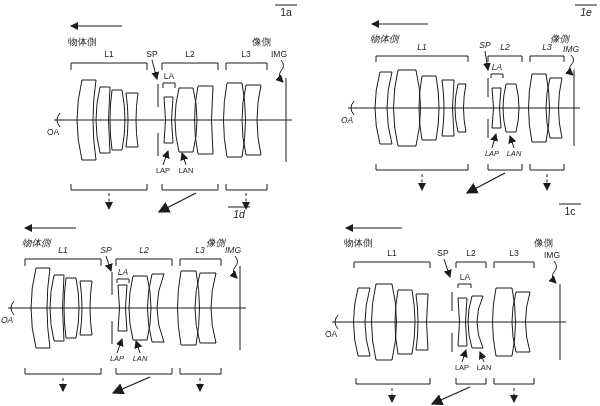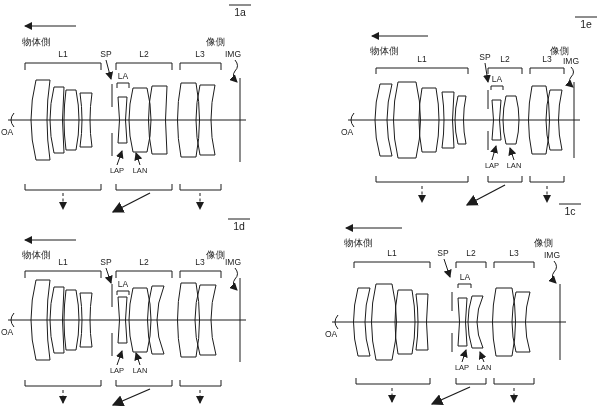--- a/index.html
+++ b/index.html
@@ -15,21 +15,21 @@
   .fig { font-size:10.5px; }
   .st  { stroke:#1c1c1c; fill:none; stroke-width:1; stroke-linecap:butt; }
   .dash { stroke-dasharray:3 2.5; }
   .thick { stroke-width:1.3; }
 </style>
 </head>
 <body>
 
 <div class="stage">
 
-  <div class="panel" style="left:0;top:0;width:310px;height:215px;">
+  <div class="panel" style="left:0;top:0;width:310px;height:215px;padding-left:46px;">
     <svg viewBox="0 0 310 215" width="310" height="215">
       <defs>
         <marker id="ah-a" markerWidth="8" markerHeight="8" refX="7" refY="4" orient="auto">
             <path d="M0 0 L8 4 L0 8 Z" fill="#1c1c1c"></path>
           </marker>
         <marker id="ahb-a" markerWidth="9" markerHeight="9" refX="8" refY="4.5" orient="auto">
             <path d="M0 0 L9 4.5 L0 9 Z" fill="#1c1c1c"></path>
           </marker>
       </defs>
       <line class="st" x1="229" y1="5" x2="251" y2="5"></line>
@@ -83,21 +83,21 @@
 
       <path class="st" d="M25 184 L25 190 L101 190 L101 184"></path>
       <path class="st" d="M116 184 L116 190 L172 190 L172 184"></path>
       <path class="st" d="M180 184 L180 190 L221 190 L221 184"></path>
       <line class="st dash" x1="63" y1="193" x2="63" y2="209" marker-end="url(#ah-a)"></line>
       <line class="st dash" x1="200" y1="193" x2="200" y2="209" marker-end="url(#ah-a)"></line>
       <line class="st thick" x1="150" y1="193" x2="113" y2="212" marker-end="url(#ahb-a)"></line>
     </svg>
   </div>
 
-  <div class="panel" style="left:340px;top:12px;width:260px;height:200px;">
+  <div class="panel" style="left:340px;top:0;width:260px;height:200px;font-style:italic;">
     <svg viewBox="0 0 260 200" width="260" height="200">
       <defs>
         <marker id="ah-e" markerWidth="8" markerHeight="8" refX="7" refY="4" orient="auto">
             <path d="M0 0 L8 4 L0 8 Z" fill="#1c1c1c"></path>
           </marker>
         <marker id="ahb-e" markerWidth="9" markerHeight="9" refX="8" refY="4.5" orient="auto">
             <path d="M0 0 L9 4.5 L0 9 Z" fill="#1c1c1c"></path>
           </marker>
       </defs>
       <line class="st" x1="235" y1="5" x2="257" y2="5"></line>
@@ -151,21 +151,21 @@
 
       <path class="st" d="M36 164 L36 170 L128 170 L128 164"></path>
       <path class="st" d="M148 164 L148 170 L182 170 L182 164"></path>
       <path class="st" d="M190 164 L190 170 L224 170 L224 164"></path>
       <line class="st dash" x1="82" y1="174" x2="82" y2="190" marker-end="url(#ah-e)"></line>
       <line class="st dash" x1="207" y1="174" x2="207" y2="190" marker-end="url(#ah-e)"></line>
       <line class="st thick" x1="165" y1="173" x2="127" y2="193" marker-end="url(#ahb-e)"></line>
     </svg>
   </div>
 
-  <div class="panel" style="left:0;top:216px;width:310px;height:190px;">
+  <div class="panel" style="left:0;top:204px;width:310px;height:190px;font-style:italic;">
     <svg viewBox="0 0 310 190" width="310" height="190">
       <defs>
         <marker id="ah-d" markerWidth="8" markerHeight="8" refX="7" refY="4" orient="auto">
             <path d="M0 0 L8 4 L0 8 Z" fill="#1c1c1c"></path>
           </marker>
         <marker id="ahb-d" markerWidth="9" markerHeight="9" refX="8" refY="4.5" orient="auto">
             <path d="M0 0 L9 4.5 L0 9 Z" fill="#1c1c1c"></path>
           </marker>
       </defs>
       <line class="st" x1="228" y1="3" x2="250" y2="3"></line>

